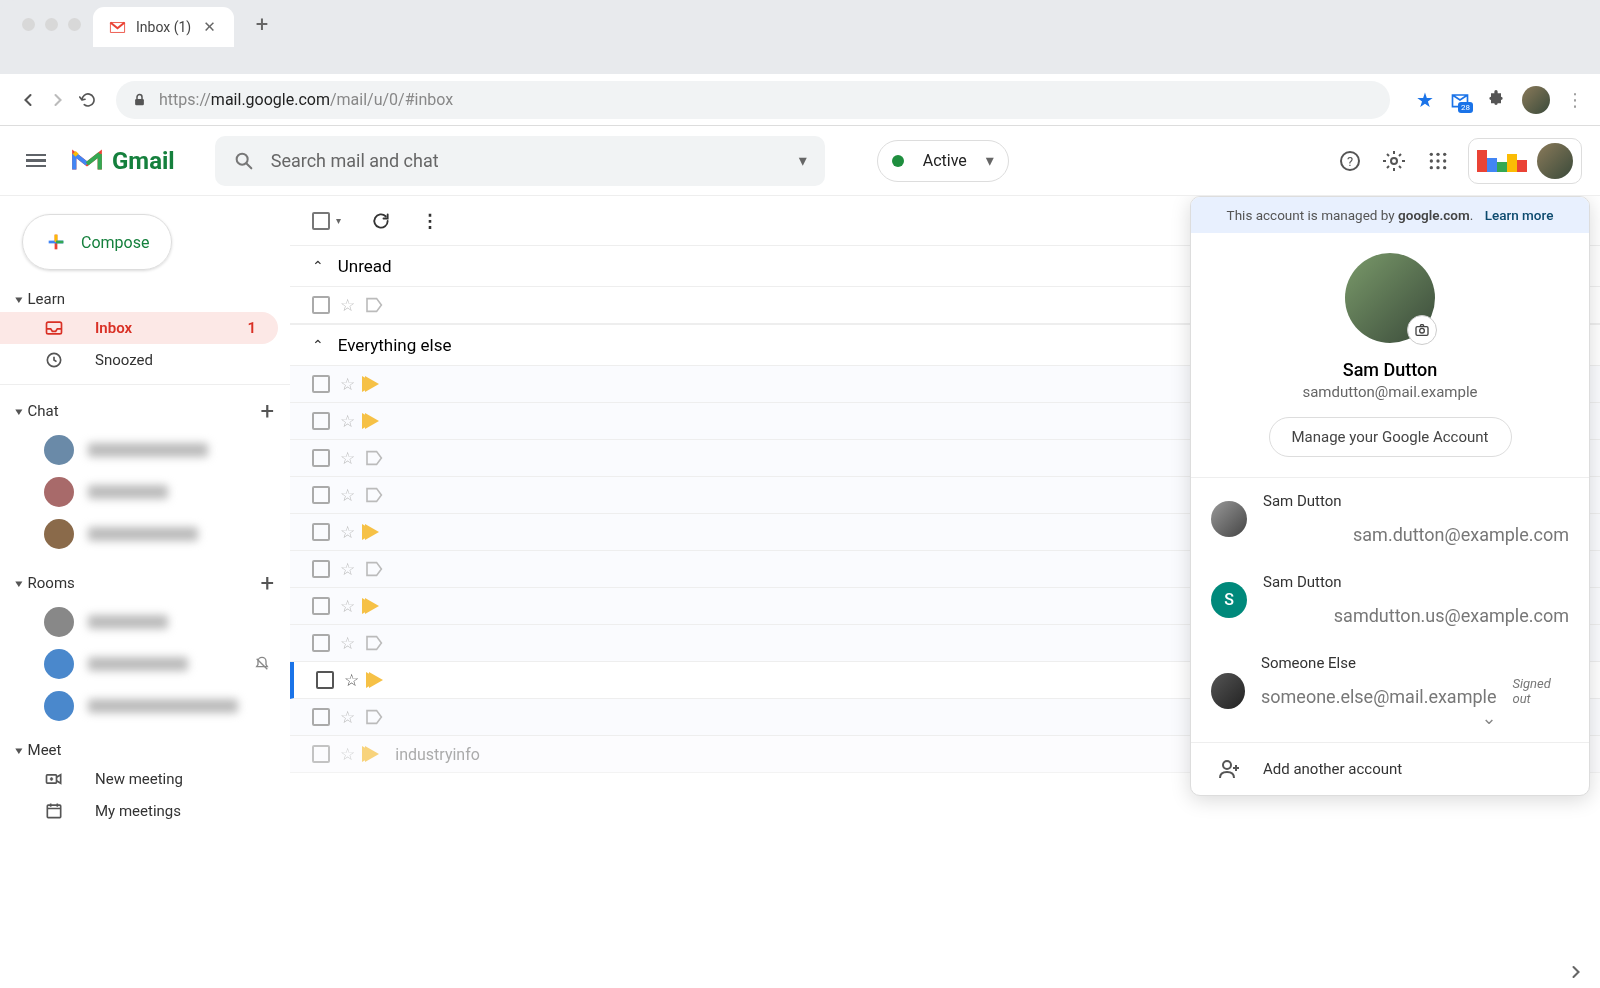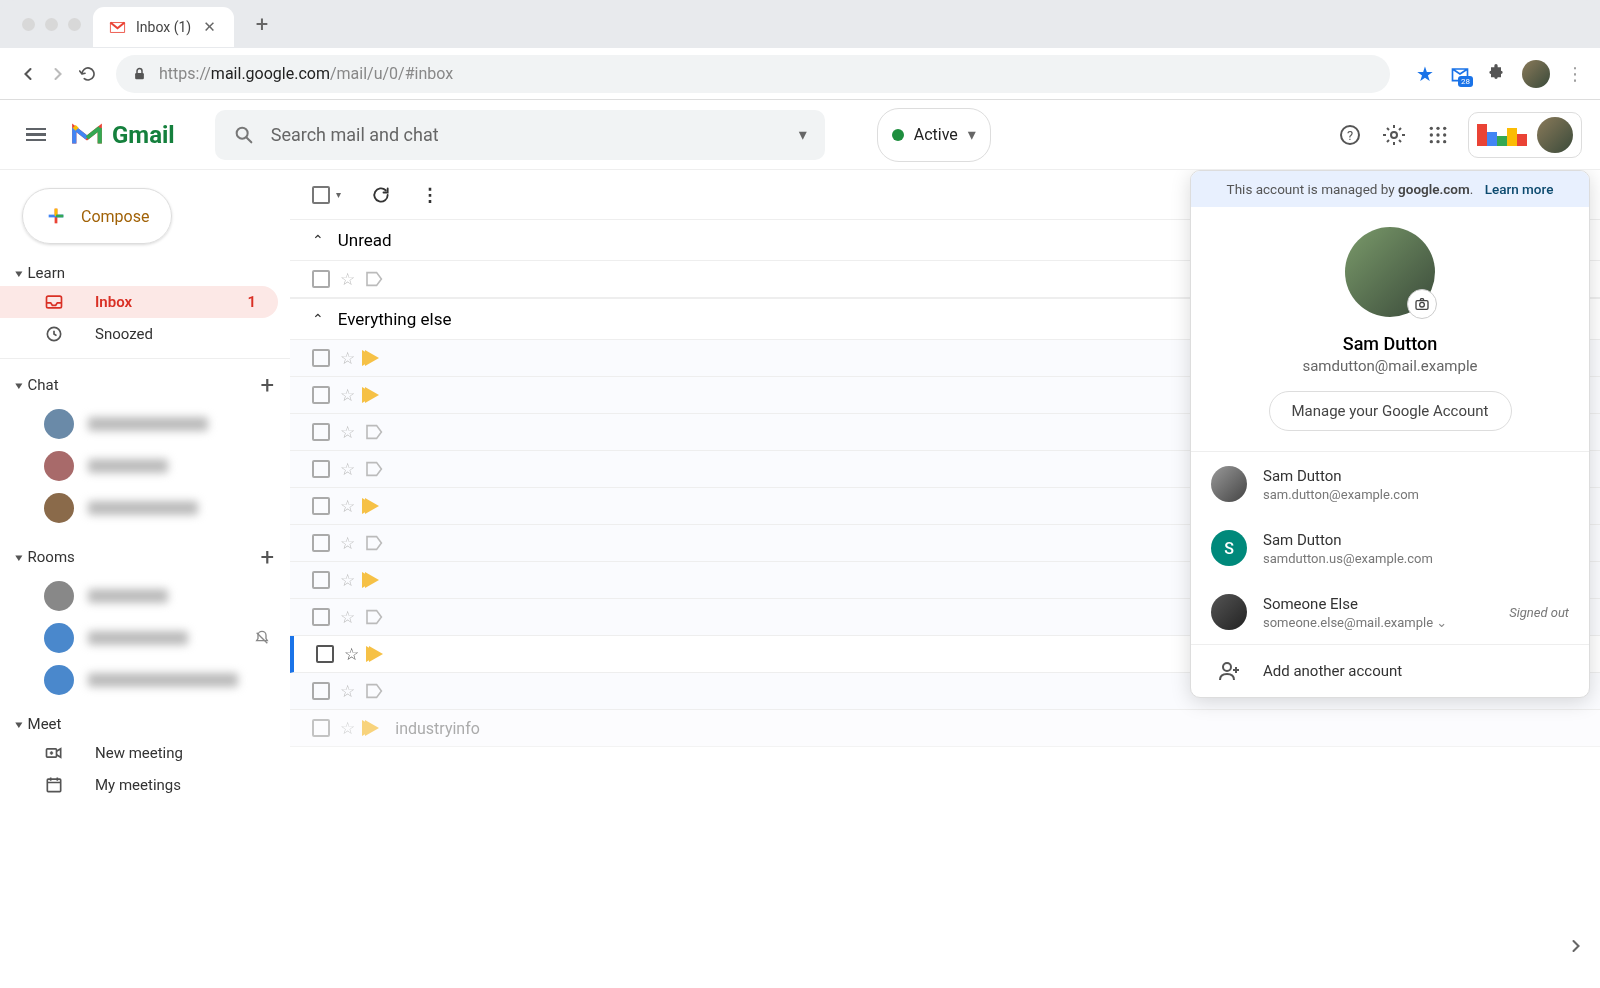--- a/index.html
+++ b/index.html
@@ -9,21 +9,21 @@
 .chrome-top { background: #e8eaed; border-radius: 14px 14px 0 0; }
 .tab-strip { display: flex; align-items: center; height: 48px; padding: 0 10px; }
 .traffic-lights { display: flex; gap: 10px; padding: 0 12px; }
 .traffic-lights span { width: 13px; height: 13px; border-radius: 50%; background: #d8d8d8; }
 .browser-tab { display: flex; align-items: center; background: #fff; padding: 0 16px; height: 40px; border-radius: 11px 11px 0 0; gap: 10px; margin-top: 6px; }
 .tab-x { color: #666; font-size: 15px; cursor: pointer; padding: 0 2px; }
 .tab-favicon { width: 17px; height: 17px; }
 .tab-title { font-size: 14px; color: #444; }
 .tab-plus { font-size: 22px; color: #666; margin-left: 22px; }
 
-.toolbar { background: #fff; height: 52px; display: flex; align-items: center; padding: 0 16px; gap: 6px; border-bottom: 1px solid #ddd; }
+.toolbar { background: #fff; height: 52px; display: flex; align-items: center; padding: 0 16px; gap: 6px; border-bottom: 1px solid #ddd; margin-top: 26px; }
 .nav-btn { width: 24px; height: 24px; display: flex; align-items: center; justify-content: center; color: #888; cursor: pointer; }
 .nav-btn.active { color: #333; }
 .addr-bar { flex: 1; display: flex; align-items: center; background: #f1f3f4; border-radius: 24px; height: 38px; padding: 0 16px; gap: 12px; margin: 0 10px; }
 .addr-lock { color: #666; font-size: 13px; }
 .addr-text { font-size: 16px; color: #222; }
 .addr-text .dim { color: #888; }
 .toolbar-icons { display: flex; gap: 16px; align-items: center; margin-left: 10px; }
 .star-icon { color: #1a73e8; font-size: 20px; }
 .ext-box { position: relative; color: #1a73e8; }
 .ext-box .badge { position: absolute; bottom: -3px; right: -3px; font-size: 8px; background: #1a73e8; color: #fff; border-radius: 3px; padding: 1px 3px; }
@@ -36,36 +36,36 @@
 .gm-header { display: flex; align-items: center; height: 70px; padding: 0 18px; gap: 16px; border-bottom: 1px solid #eee; }
 .menu-icon { cursor: pointer; padding: 8px; }
 .hamburger-line { width: 20px; height: 2.5px; background: #5f6368; margin: 3px 0; }
 .logo { display: flex; align-items: center; gap: 8px; }
 .logo-text { font-size: 24px; color: #15803d; font-weight: 700; }
 .search-box { flex: 0 0 610px; display: flex; align-items: center; background: #f1f3f4; border-radius: 10px; height: 50px; padding: 0 18px; margin-left: 24px; }
 .search-box input { border: 0; background: transparent; font-size: 18px; outline: none; flex: 1; color: #444; }
 .search-box input::placeholder { color: #666; }
 .search-caret { color: #666; }
 .search-icon { color: #888; margin-right: 16px; font-size: 20px; }
-.status-pill { display: flex; align-items: center; gap: 10px; border: 1px solid #ddd; border-radius: 22px; height: 54px; padding: 16px 14px; margin-left: 36px; }
+.status-pill { display: flex; align-items: center; gap: 19px; border: 1px solid #ddd; border-radius: 22px; height: 42px; padding: 16px 14px; margin-left: 36px; }
 .status-dot { width: 12px; height: 12px; border-radius: 50%; background: #1e8e3e; }
 .status-text { font-size: 16px; color: #222; }
 .hdr-spacer { flex: 1; }
 .hdr-icon { width: 28px; height: 28px; display: flex; align-items: center; justify-content: center; cursor: pointer; color: #555; }
 .right-box { border: 1px solid #ddd; border-radius: 10px; display: flex; gap: 10px; align-items: center; padding: 4px 8px; }
 .legos { display: flex; }
 .lego { width: 10px; height: 22px; }
 .lego1{background:#ea4335} .lego2{background:#fbbc04} .lego3{background:#4285f4} .lego4{background:#34a853}
 .profile-pic-md { width: 36px; height: 36px; border-radius: 50%; background: linear-gradient(135deg,#8a7a5a,#3a4a3a); }
 
 .gm-body { display: flex; flex: 1; overflow: hidden; }
 .sidebar { width: 290px; padding-top: 10px; overflow-y: auto; }
 .compose-btn { display: flex; align-items: center; gap: 14px; border: 1px solid #ddd; border-radius: 30px; height: 56px; padding: 0 22px; margin: 8px 0 16px 22px; box-shadow: 0 1px 3px rgba(0,0,0,0.15); cursor: pointer; width: fit-content; }
 .compose-plus { width: 22px; height: 22px; }
-.compose-text { font-size: 16px; color: #a16207; }
+.compose-text { font-size: 16px; color: #15803d; }
 
 .side-sec-hdr { display: flex; align-items: center; padding: 4px 16px; font-size: 15px; color: #333; gap: 6px; cursor: pointer; }
 .side-sec-hdr.with-action { justify-content: space-between; }
 .caret-sm { font-size: 11px; color: #555; transform: scaleX(1.3); }
 .side-item { display: flex; align-items: center; gap: 31px; padding: 6px 22px 6px 44px; font-size: 15px; color: #333; cursor: pointer; border-radius: 0 20px 20px 0; margin-right: 12px; }
 .side-item.active { background: #fce8e6; color: #d93025; font-weight: 600; }
 .side-item .count { margin-left: auto; font-weight: 600; color: #d93025; }
 .side-item .icon { width: 20px; height: 20px; display: flex; align-items: center; justify-content: center; color: #555; }
 .side-item.active .icon { color: #d93025; }
 
@@ -107,22 +107,22 @@
 .cam-badge { position: absolute; right: -2px; bottom: -2px; width: 30px; height: 30px; border-radius: 50%; background: #fff; border: 1px solid #ccc; display: flex; align-items: center; justify-content: center; font-size: 16px; }
 .pop-name { font-size: 18px; font-weight: 500; margin-top: 12px; }
 .pop-email { font-size: 15px; color: #666; margin-top: 3px; }
 .manage-btn { margin-top: 16px; border: 1px solid #ddd; border-radius: 22px; display: inline-block; padding: 10px 22px; font-size: 15px; color: #444; cursor: pointer; }
 .pop-divider { border-top: 1px solid #eee; }
 .acct-row { display: flex; align-items: center; gap: 16px; padding: 14px 20px; cursor: pointer; }
 .acct-avatar { width: 36px; height: 36px; border-radius: 50%; background: #444; display: flex; align-items: center; justify-content: center; color: #fff; font-weight: 500; }
 .acct-avatar.initial { background: #00897b; }
 .acct-info { flex: 1; }
 .acct-name { font-size: 15px; color: #333; }
-.acct-email { font-size: 13px; color: #777; margin-top: 2px; }
-.acct-status { font-size: 13px; color: #777; font-style: italic; text-align: center; }
+.acct-email { font-size: 18px; color: #777; margin-top: 14px; text-align: right; }
+.acct-status { font-size: 13px; color: #777; font-style: italic; }
 .add-icon { width: 36px; display: flex; justify-content: center; font-size: 20px; color: #555; }
 
 svg { display: block; }
 </style>
 </head>
 <body>
 
 <div class="chrome-top">
 
   <div class="tab-strip">

